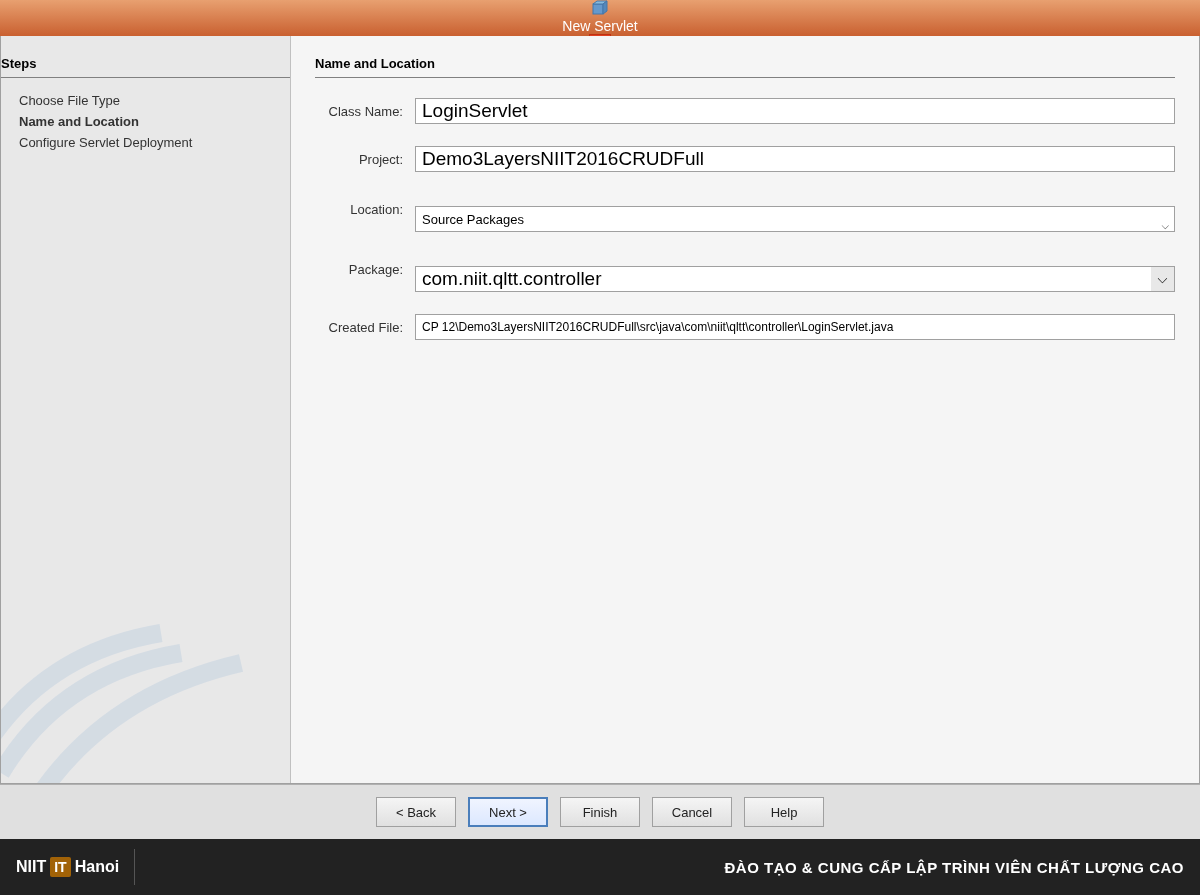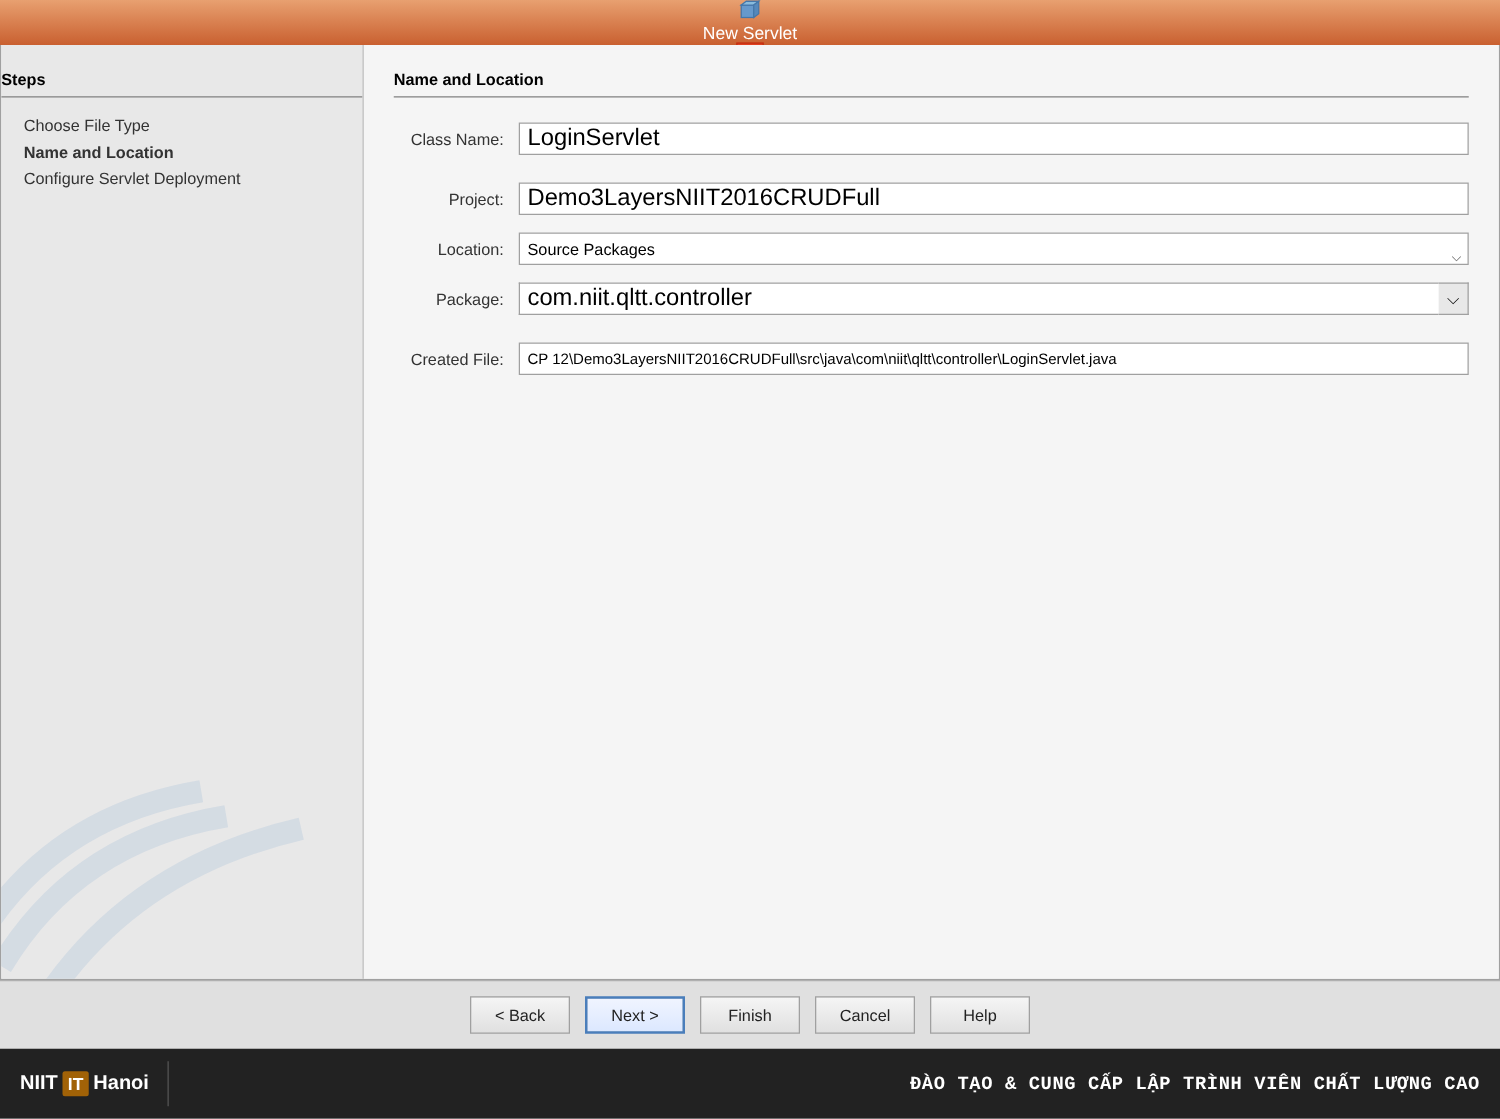--- a/index.html
+++ b/index.html
@@ -148,20 +148,21 @@
       background: #fff;
       padding: 2px 6px;
       font-size: 19px;
       outline: none;
     }
     .select-wrapper {
       flex: 1;
       position: relative;
       display: flex;
       align-items: flex-end;
+      margin-top: 20px;
     }
     .select-wrapper select {
       width: 100%;
       height: 26px;
       border: 1px solid #a0a0a0;
       background: #fff;
       padding: 2px 6px;
       font-size: 13px;
       outline: none;
       appearance: none;
@@ -229,21 +230,20 @@
       font-weight: bold;
       font-size: 14px;
       border-radius: 2px;
     }
     .footer-slogan {
       color: #fff;
       font-size: 15px;
       font-weight: bold;
       margin-left: auto;
       letter-spacing: 0.5px;
-      font-family: Liberation Mono, monospace;
     }
 
     
     .footer-divider {
       width: 1px;
       height: 36px;
       background: #555;
       margin: 0 8px;
     }
   </style>

